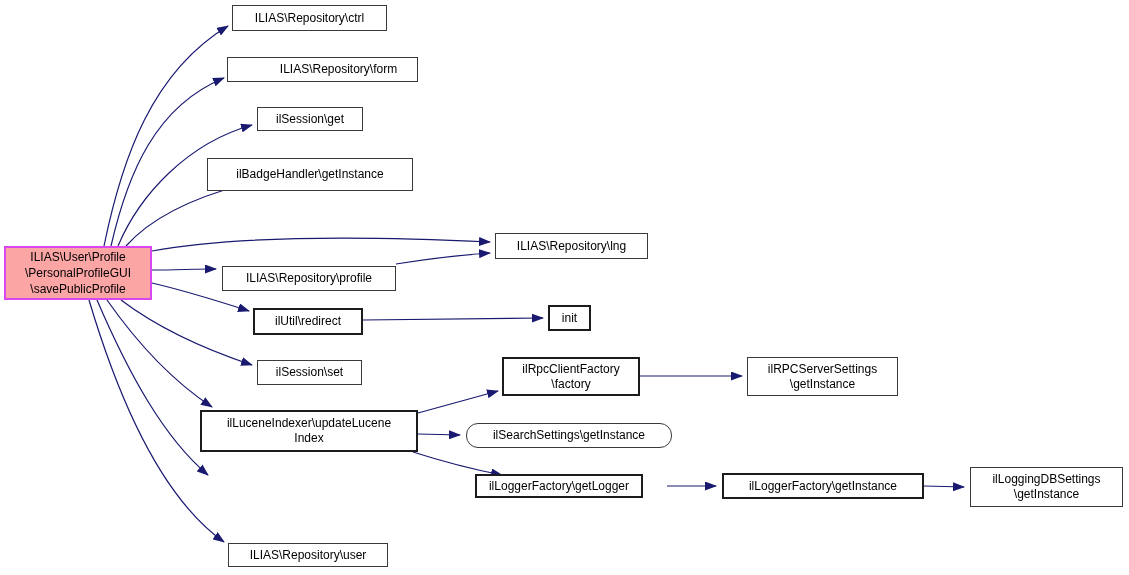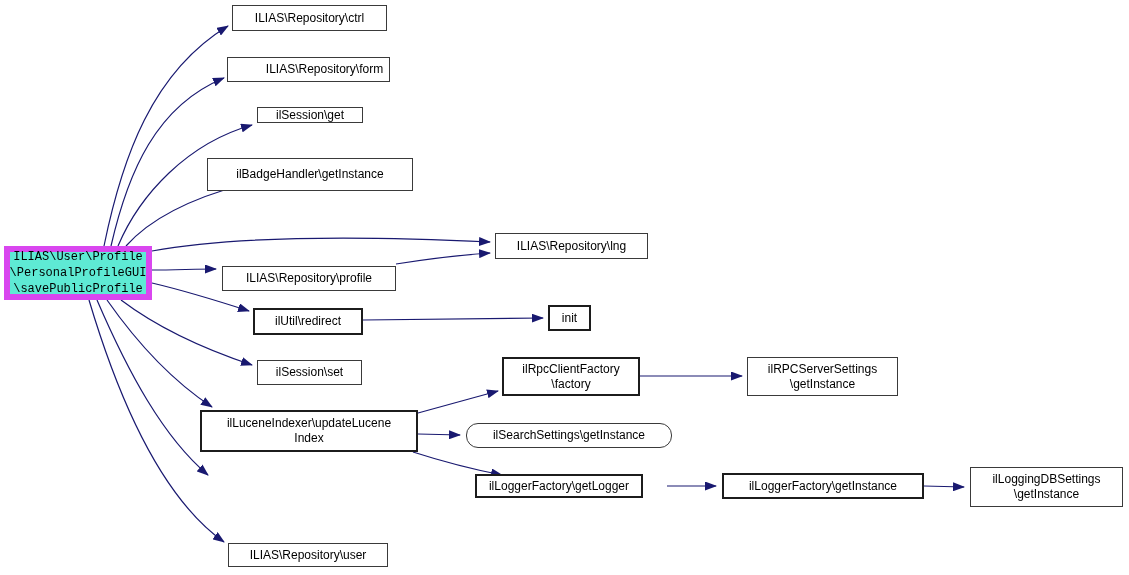--- a/index.html
+++ b/index.html
@@ -28,24 +28,23 @@
     text-align: center;
     font-size: 12px;
     line-height: 15px;
     color: #000000;
     white-space: nowrap;
     cursor: pointer;
   }
   .node span { display: block; }
   .node.b2 { border: 2px solid #1c1c1c; }
   .node.main {
-    background: #5eead4;
-    border: 6px solid #d946ef;
+    background: #fca5a5;
+    border: 2px solid #d946ef;
     cursor: default;
-    font-family: Liberation Mono, monospace;
   }
   .edge {
     fill: none;
     stroke: #191970;
     stroke-width: 1.2;
   }
 </style>
 </head>
 <body>
 
@@ -81,25 +80,25 @@
   <div class="node main" style="left:4px;top:246px;width:148px;height:54px;line-height:16px;">
     <span>ILIAS\User\Profile</span>
     <span>\PersonalProfileGUI</span>
     <span>\savePublicProfile</span>
   </div>
 
   <div class="node" style="left:232px;top:5px;width:155px;height:26px;">
     <span>ILIAS\Repository\ctrl</span>
   </div>
 
-  <div class="node" style="left:227px;top:57px;width:163px;height:25px;padding-left:32px;">
+  <div class="node" style="left:227px;top:57px;width:191px;height:25px;padding-left:32px;">
     <span>ILIAS\Repository\form</span>
   </div>
 
-  <div class="node" style="left:257px;top:107px;width:106px;height:16px;">
+  <div class="node" style="left:257px;top:107px;width:106px;height:24px;">
     <span>ilSession\get</span>
   </div>
 
   <div class="node" style="left:207px;top:158px;width:206px;height:33px;">
     <span>ilBadgeHandler\getInstance</span>
   </div>
 
   <div class="node" style="left:495px;top:233px;width:153px;height:26px;">
     <span>ILIAS\Repository\lng</span>
   </div>

